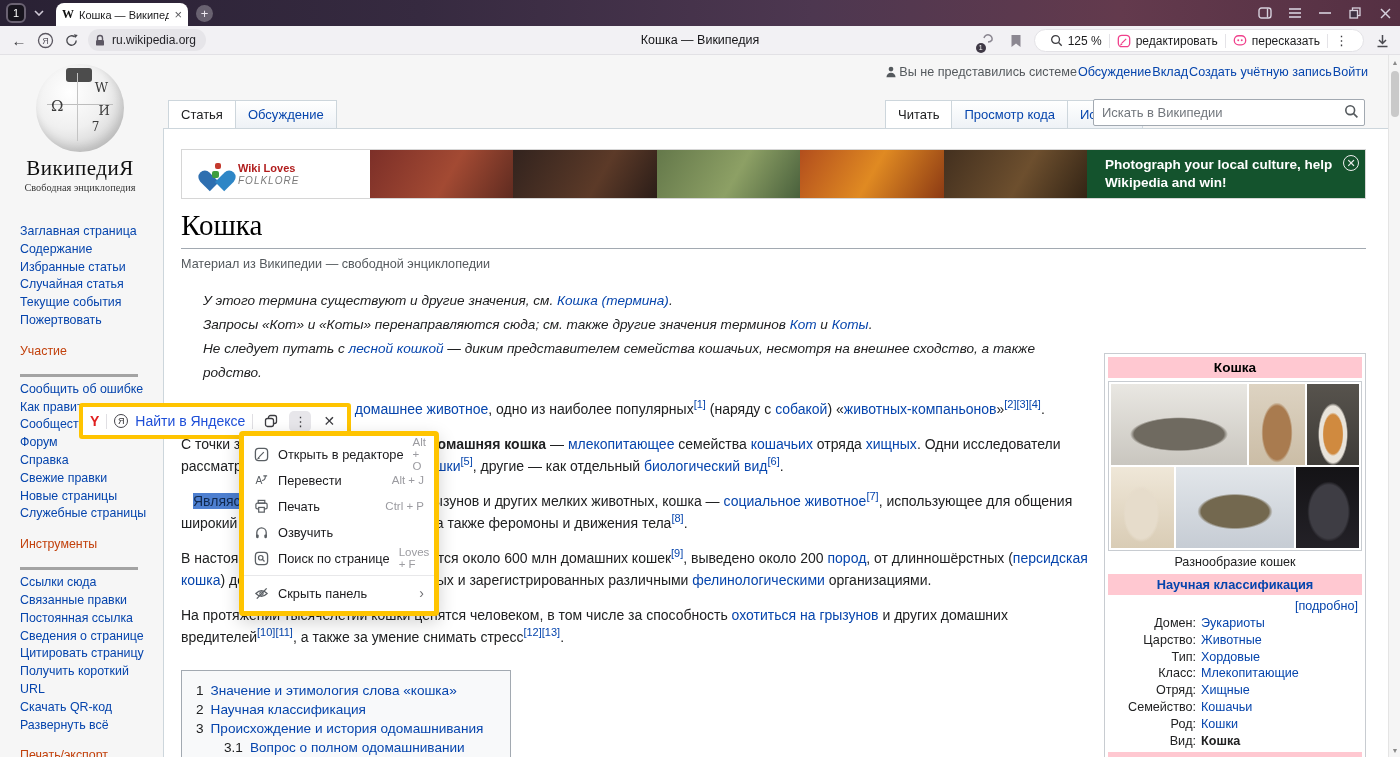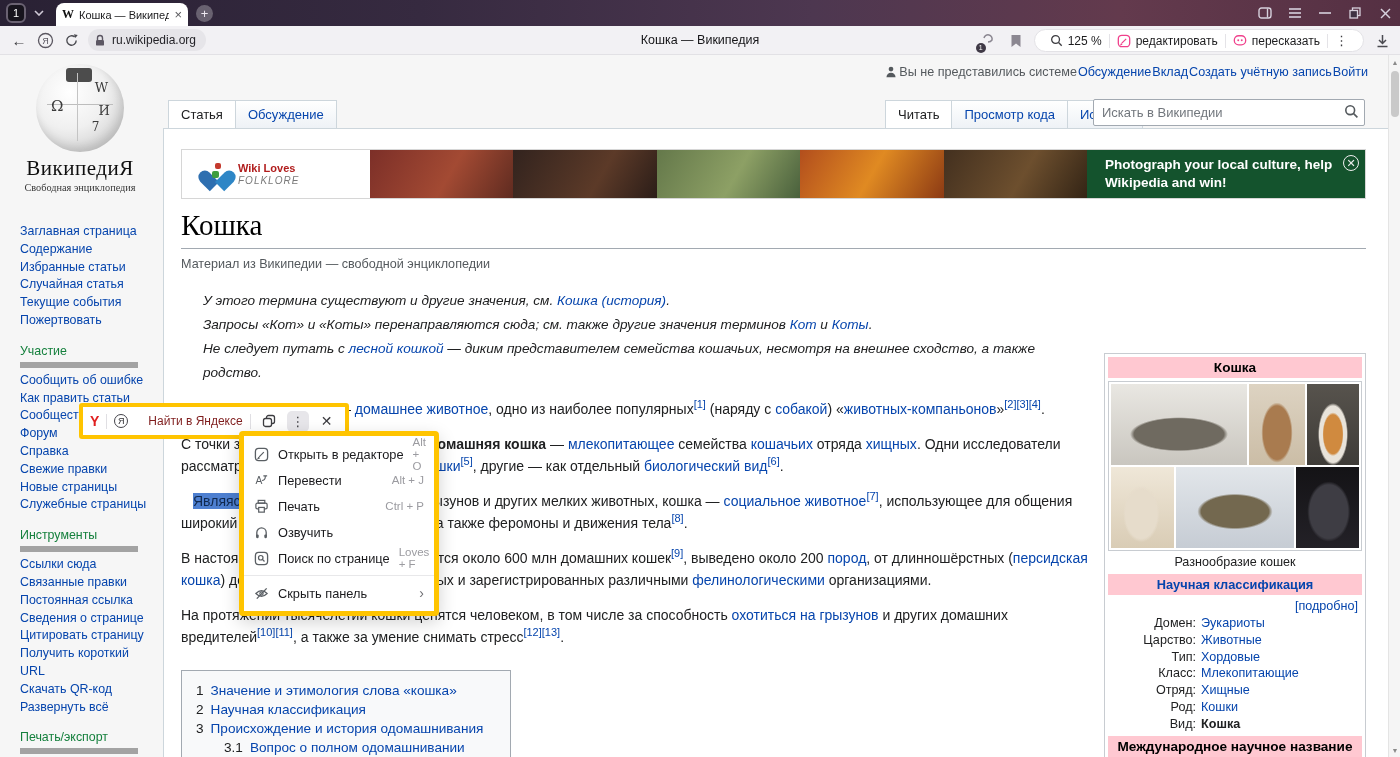--- a/index.html
+++ b/index.html
@@ -60,22 +60,22 @@
   .gchar { position:absolute; font-family:"DejaVu Serif",serif; color:#3c3c3c; }
   .gc0 { left:17%; top:38%; font-size:15px; }
   .gc1 { right:18%; top:18%; font-size:13px; }
   .gc2 { right:16%; top:44%; font-size:13px; }
   .gc3 { right:28%; top:64%; font-size:12px; }
   .wordmark { font-family:"Liberation Serif",serif; font-size:21px; color:#0f0f0f; letter-spacing:.5px; }
   .tagline { font-family:"Liberation Serif",serif; font-size:10.3px; color:#3a3a3a; margin-top:1px; }
   .side-nav { margin-top:30px; }
   .side-link { display:block; font-size:12.4px; color:#0645ad; line-height:17.8px; text-decoration:none; cursor:pointer; }
   .side-sec { margin-top:14px; }
-  .side-head { font-size:12.4px; color:#15803d; padding-bottom:4px; margin-bottom:4px;
-    border-bottom:6px solid #a3a3a3; width:118px; }
+  .side-head { font-size:12.4px; color:#c2410c; padding-bottom:16px; margin-bottom:4px;
+    border-bottom:3px solid #a3a3a3; width:118px; }
 
   
   .personal { position:absolute; top:10px; right:32px; display:flex; align-items:center; gap:1px; font-size:12.6px; }
   .pers-note { color:#54595d; }
   .pers-link { color:#0645ad; cursor:pointer; }
   .tabs-left { position:absolute; left:168px; top:45px; height:28px; display:flex; align-items:flex-end; }
   .tabs-right { position:absolute; left:885px; top:45px; height:28px; display:flex; align-items:flex-end; }
   .wtab { height:28px; padding:0 12px; display:flex; align-items:center; font-size:13px;
     background:linear-gradient(#ffffff, #eef2f6); border:1px solid #cdd6dc; border-bottom:none; color:#0645ad; cursor:pointer; }
   .wtab + .wtab { border-left:none; }
@@ -163,21 +163,21 @@
   .sb-arrow { position:absolute; left:0; width:12px; height:12px; color:#8a8a8a; font-size:7px; display:flex; align-items:center; justify-content:center; }
   .sb-thumb { position:absolute; left:2px; top:16px; width:8px; height:46px; background:#c9c9c9; border-radius:4px; }
 
   
   .findbar { position:absolute; left:79px; top:403px; height:36px; z-index:55; background:#fff;
     border:4px solid #ffc400; border-radius:3px; display:flex; align-items:center; padding:0 7px; gap:7px; }
   .fb-sep { width:1px; height:15px; background:#e0dfe3; }
   .fb-y { color:#e02020; font-weight:700; font-size:14px; }
   .fb-circle { width:14px; height:14px; border:1.2px solid #43434a; border-radius:50%; font-size:9px;
     color:#2c2c30; display:flex; align-items:center; justify-content:center; }
-  .fb-label { font-size:12px; color:#7f1d1d; white-space:nowrap;margin-left:13px; }
+  .fb-label { font-size:14px; color:#1d4ed8; white-space:nowrap; }
   .fb-btn { width:22px; height:21px; display:flex; align-items:center; justify-content:center; border-radius:5px; }
   .fb-btn.active { background:#e7e6ea; }
   .fb-x { font-size:14px; color:#3c3c40; }
 
   .ctxmenu { position:absolute; left:239px; top:431px; width:200px; z-index:60; background:#fff;
     border:5px solid #ffc400; border-radius:4px; box-shadow:0 6px 18px rgba(0,0,0,.18); padding:5px 0; }
   .mi { height:26px; display:flex; align-items:center; gap:9px; padding:0 10px; cursor:pointer; }
   .mi-label { font-size:12.8px; color:#1b1b1e; flex:1; white-space:nowrap; }
   .mi-sc { font-size:11.5px; color:#9b9ba0; }
   .mi-sc.arrow { font-size:14px; color:#6e6e73; }
@@ -344,21 +344,21 @@
         <div class="b-right">
           <div class="b-msg">Photograph your local culture, help Wikipedia and win!</div>
           <div class="b-close">✕</div>
         </div>
       </div>
 
       <div class="article">
         <div class="a-title">Кошка</div>
         <div class="a-sub">Материал из Википедии — свободной энциклопедии</div>
         <div class="hatnotes">
-          <div><span>У этого термина существуют и другие значения, см. </span><span class="seg-link seg-i">Кошка (история)</span><span>.</span></div>
+          <div><span>У этого термина существуют и другие значения, см. </span><span class="seg-link seg-i">Кошка (термина)</span><span>.</span></div>
           <div><span>Запросы «Кот» и «Коты» перенаправляются сюда; см. также другие значения терминов </span><span class="seg-link seg-i">Кот</span><span> и </span><span class="seg-link seg-i">Коты</span><span>.</span></div>
           <div><span>Не следует путать с </span><span class="seg-link seg-i">лесной кошкой</span><span> — диким представителем семейства кошачьих, несмотря на внешнее сходство, а также родство.</span></div>
         </div>
         <p class="apara"><span class="seg-b">Ко́шка</span><span> (</span><span class="seg-link">лат.</span><span> </span><span class="seg-i">Felis catus</span><span>) — </span><span class="seg-link">домашнее животное</span><span>, одно из наиболее популярных</span><sup class="seg-sup seg-link">[1]</sup><span> (наряду с </span><span class="seg-link">собакой</span><span>) «</span><span class="seg-link">животных-компаньонов</span><span>»</span><sup class="seg-sup seg-link">[2][3][4]</sup><span>.</span></p>
         <p class="apara"><span>С точки зрения </span><span class="seg-link">научной систематики</span><span>, </span><span class="seg-b">домашняя кошка</span><span> — </span><span class="seg-link">млекопитающее</span><span> семейства </span><span class="seg-link">кошачьих</span><span> отряда </span><span class="seg-link">хищных</span><span>. Одни исследователи рассматривают её как подвид </span><span class="seg-link">дикой кошки</span><sup class="seg-sup seg-link">[5]</sup><span>, другие — как отдельный </span><span class="seg-link">биологический вид</span><sup class="seg-sup seg-link">[6]</sup><span>.</span></p>
         <p class="apara"><span class="seg-selected">Являясь</span><span> одиночным охотником на грызунов и других мелких животных, кошка — </span><span class="seg-link">социальное животное</span><sup class="seg-sup seg-link">[7]</sup><span>, использующее для общения широкий диапазон звуковых сигналов, а также феромоны и движения тела</span><sup class="seg-sup seg-link">[8]</sup><span>.</span></p>
         <p class="apara"><span>В настоящее время в мире насчитывается около 600 млн домашних кошек</span><sup class="seg-sup seg-link">[9]</sup><span>, выведено около 200 </span><span class="seg-link">пород</span><span>, от длинношёрстных (</span><span class="seg-link">персидская кошка</span><span>) до лишённых шерсти, признанных и зарегистрированных различными </span><span class="seg-link">фелинологическими</span><span> организациями.</span></p>
         <p class="apara"><span>На протяжении тысячелетий кошки ценятся человеком, в том числе за способность </span><span class="seg-link">охотиться на грызунов</span><span> и других домашних вредителей</span><sup class="seg-sup seg-link">[10][11]</sup><span>, а также за умение снимать стресс</span><sup class="seg-sup seg-link">[12][13]</sup><span>.</span></p>
 
         <div class="toc">
@@ -423,20 +423,24 @@
             <div class="tax-row">
               <span class="tax-label">Класс:</span>
               <span class="tax-value tax-link">Млекопитающие</span>
             </div>
 
             <div class="tax-row">
               <span class="tax-label">Отряд:</span>
               <span class="tax-value tax-link">Хищные</span>
             </div>
 
+            <div class="tax-row">
+              <span class="tax-label">Семейство:</span>
+              <span class="tax-value tax-link">Кошачьи</span>
+            </div>
 
             <div class="tax-row">
               <span class="tax-label">Род:</span>
               <span class="tax-value tax-link">Кошки</span>
             </div>
 
             <div class="tax-row">
               <span class="tax-label">Вид:</span>
               <span class="tax-value tax-bold">Кошка</span>
             </div>

